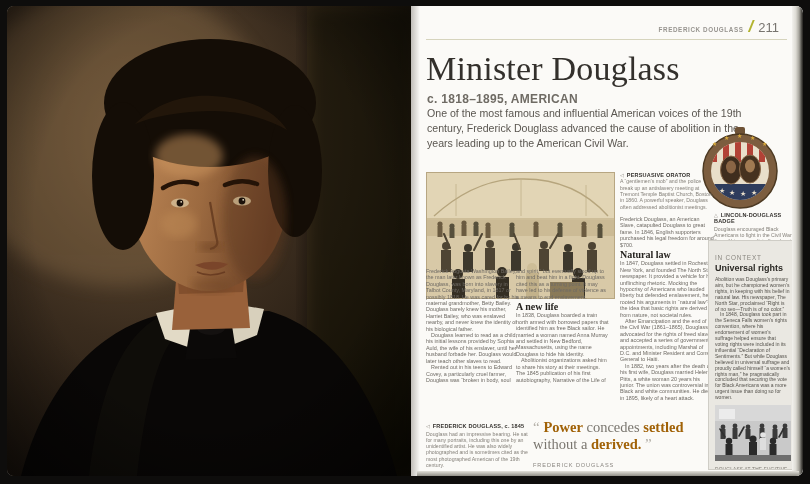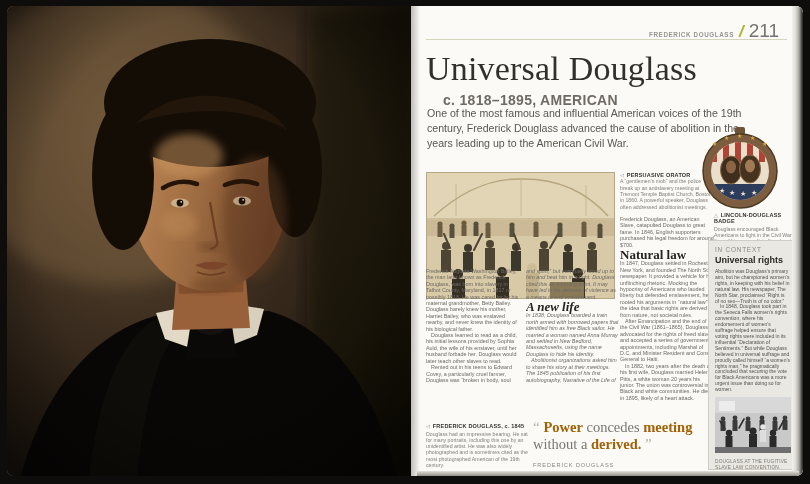--- a/index.html
+++ b/index.html
@@ -16,57 +16,57 @@
   .right-page::before{content:"";position:absolute;left:0;top:0;bottom:0;width:9px;
     background:linear-gradient(to right, rgba(40,30,20,.28), rgba(40,30,20,0));}
   .edge-right{position:absolute;right:0;top:0;bottom:0;width:11px;
     background:linear-gradient(to right,#f3f2ee 0%,#dddbd4 35%,#a5a39b 65%,#4a4843 88%,#23211e 100%);}
   .edge-bottom{position:absolute;left:6px;right:4px;bottom:0;height:5px;
     background:linear-gradient(#e3e1da,#918f87);}
   
   .rp-header{position:absolute;top:14px;right:24px;display:flex;align-items:baseline;gap:5px;}
   .running{font-size:6.3px;letter-spacing:.6px;color:#97948f;font-weight:bold;}
   .slash{font-size:17px;font-style:italic;font-weight:bold;color:#b2b32f;line-height:10px;}
-  .pageno{font-size:19px;color:#77746f;}
+  .pageno{font-size:13px;color:#77746f;}
   .rule{position:absolute;top:33px;left:15px;right:16px;height:1px;background:#d6d4bd;}
   
   .title{position:absolute;left:15px;top:44px;margin:0;font-family:"Liberation Serif",serif;
     font-size:34px;font-weight:400;color:#33302c;letter-spacing:.2px;}
   .title .t-bold{font-weight:400;}
-  .dates{position:absolute;left:16px;top:86px;font-size:14px;font-weight:bold;color:#6f6b64;letter-spacing:.3px;margin-left:16px;}
+  .dates{position:absolute;left:16px;top:86px;font-size:12px;font-weight:bold;color:#6f6b64;letter-spacing:.3px;}
   .intro{position:absolute;left:16px;top:100px;width:338px;margin:0;font-size:10.6px;line-height:1.42;color:#5a5650;}
   
   .engraving{position:absolute;left:15px;top:166px;width:189px;height:127px;}
   
   .badge{position:absolute;left:291px;top:119px;width:76px;height:86px;}
   
   .cap-title{font-size:5.5px;font-weight:bold;color:#33302c;letter-spacing:.2px;margin:0 0 1.5px;}
   .cap-marker{color:#8b877f;font-size:5px;margin-right:1px;font-weight:normal;}
   .cap-body{font-size:5.2px;line-height:6.3px;color:#85817a;margin:0;}
   .badge-caption{position:absolute;left:303px;top:206px;width:82px;}
   .portrait-caption{position:absolute;left:15px;top:417px;width:106px;}
   
   .col{position:absolute;overflow:hidden;font-size:5.4px;line-height:6.4px;color:#6e6a64;}
   .col p{margin:0;}
   .col p.ind{text-indent:5px;}
   .col1{left:15px;top:262px;width:94px;height:151px;}
-  .col2{left:115px;top:262px;width:94px;height:149px;font-style:italic;}
+  .col2{left:105px;top:262px;width:94px;height:149px;}
   .col3{left:209px;top:166px;width:95px;height:258px;}
-  .col-h{font-family:"Liberation Serif",serif;font-weight:bold;font-size:13px;color:#26231f;margin:4px 0 2px;}
+  .col-h{font-family:"Liberation Serif",serif;font-weight:bold;font-size:10px;color:#26231f;margin:4px 0 2px;}
   .col3 .orator{margin-bottom:6px;}
   
   .quote{position:absolute;left:122px;top:413px;width:192px;font-family:"Liberation Serif",serif;
     font-size:14.5px;line-height:16.5px;color:#7a766f;}
   .quote b{color:#a16207;}
   .qmark{color:#b4b0a8;font-size:15px;}
   .attribution{margin-top:5px;font-family:"Liberation Sans",sans-serif;font-size:5.6px;
     letter-spacing:.9px;color:#8a8680;}
   
   .context{position:absolute;left:297px;top:234px;width:89px;height:230px;box-sizing:border-box;
-    background:#eae8e2;border:1px solid #cfcdc6;padding:5px 6px;overflow:hidden;}
+    background:#eae8e2;border:1px solid #cfcdc6;padding:13px 6px;overflow:hidden;}
   .ctx-label{font-size:6.4px;letter-spacing:.8px;color:#8a8780;margin:0 0 2px;}
   .ctx-head{font-size:9px;font-weight:bold;color:#2b2925;margin:0 0 4px;}
   .ctx-body{font-size:5px;line-height:5.9px;color:#55524c;margin:0;}
   .ctx-body.ind{text-indent:5px;}
   .ctx-photo{margin-top:4px;width:76px;height:56px;}
   .ctx-photo-caption{margin-top:2px;font-size:4.8px;line-height:5.6px;color:#7e7a73;letter-spacing:.2px;}
 </style>
 </head>
 <body>
 
@@ -147,21 +147,21 @@
 
   <div class="right-page">
 
     <div class="rp-header">
       <span class="running">FREDERICK DOUGLASS</span>
       <span class="slash">/</span>
       <span class="pageno">211</span>
     </div>
     <div class="rule"></div>
 
-    <h1 class="title"><span>Universal</span> <span class="t-bold">Douglass</span></h1>
+    <h1 class="title"><span>Minister</span> <span class="t-bold">Douglass</span></h1>
     <div class="dates">c. 1818–1895, AMERICAN</div>
     <p class="intro">One of the most famous and influential American voices of the 19th century, Frederick Douglass advanced the cause of abolition in the years leading up to the American Civil War.</p>
 
     <div class="engraving">
       <svg width="189" height="127" viewBox="0 0 189 127">
         <rect width="189" height="127" fill="#d8c9a7"></rect>
         <rect width="189" height="48" fill="#e2d5b5"></rect>
         <path d="M8,44 Q50,6 95,7 Q148,6 182,44" stroke="#b6a57d" stroke-width="1.4" fill="none"></path>
         <path d="M30,44 V12 M95,44 V8 M160,44 V13" stroke="#b6a57d" stroke-width="1" opacity="0.6"></path>
         <rect y="46" width="189" height="18" fill="#c6b48d" opacity="0.7"></rect>
@@ -289,21 +289,21 @@
       <p class="ind">After Emancipation and the end of the Civil War (1861–1865), Douglass advocated for the rights of freed slaves and accepted a series of government appointments, including Marshal of D.C. and Minister Resident and Consul General to Haiti.</p>
       <p class="ind">In 1882, two years after the death of his first wife, Douglass married Helen Pitts, a white woman 20 years his junior. The union was controversial in Black and white communities. He died in 1895, likely of a heart attack.</p>
     </div>
 
     <div class="portrait-caption">
       <p class="cap-title"><span class="cap-marker">◁</span> <span>FREDERICK DOUGLASS, c. 1845</span></p>
       <p class="cap-body">Douglass had an impressive bearing. He sat for many portraits, including this one by an unidentified artist. He was also widely photographed and is sometimes cited as the most photographed American of the 19th century.</p>
     </div>
 
     <div class="quote">
-      <span class="qmark">“ </span><b>Power</b><span> concedes </span><b>meeting</b><span> without a </span><b>derived</b><b>. </b><span class="qmark">”</span>
+      <span class="qmark">“ </span><b>Power</b><span> concedes </span><b>settled</b><span> without a </span><b>derived</b><b>. </b><span class="qmark">”</span>
       <div class="attribution">FREDERICK DOUGLASS</div>
     </div>
 
     <aside class="context">
       <p class="ctx-label">IN CONTEXT</p>
       <p class="ctx-head">Universal rights</p>
       <p class="ctx-body">Abolition was Douglass’s primary aim, but he championed women’s rights, in keeping with his belief in natural law. His newspaper, The North Star, proclaimed “Right is of no sex—Truth is of no color.”</p>
       <p class="ctx-body ind">In 1848, Douglass took part in the Seneca Falls women’s rights convention, where his endorsement of women’s suffrage helped ensure that voting rights were included in its influential “Declaration of Sentiments.” But while Douglass believed in universal suffrage and proudly called himself “a women’s rights man,” he pragmatically concluded that securing the vote for Black Americans was a more urgent issue than doing so for women.</p>
       <svg class="ctx-photo" viewBox="0 0 76 56">
         <rect width="76" height="56" fill="#c9c9c9"></rect>

